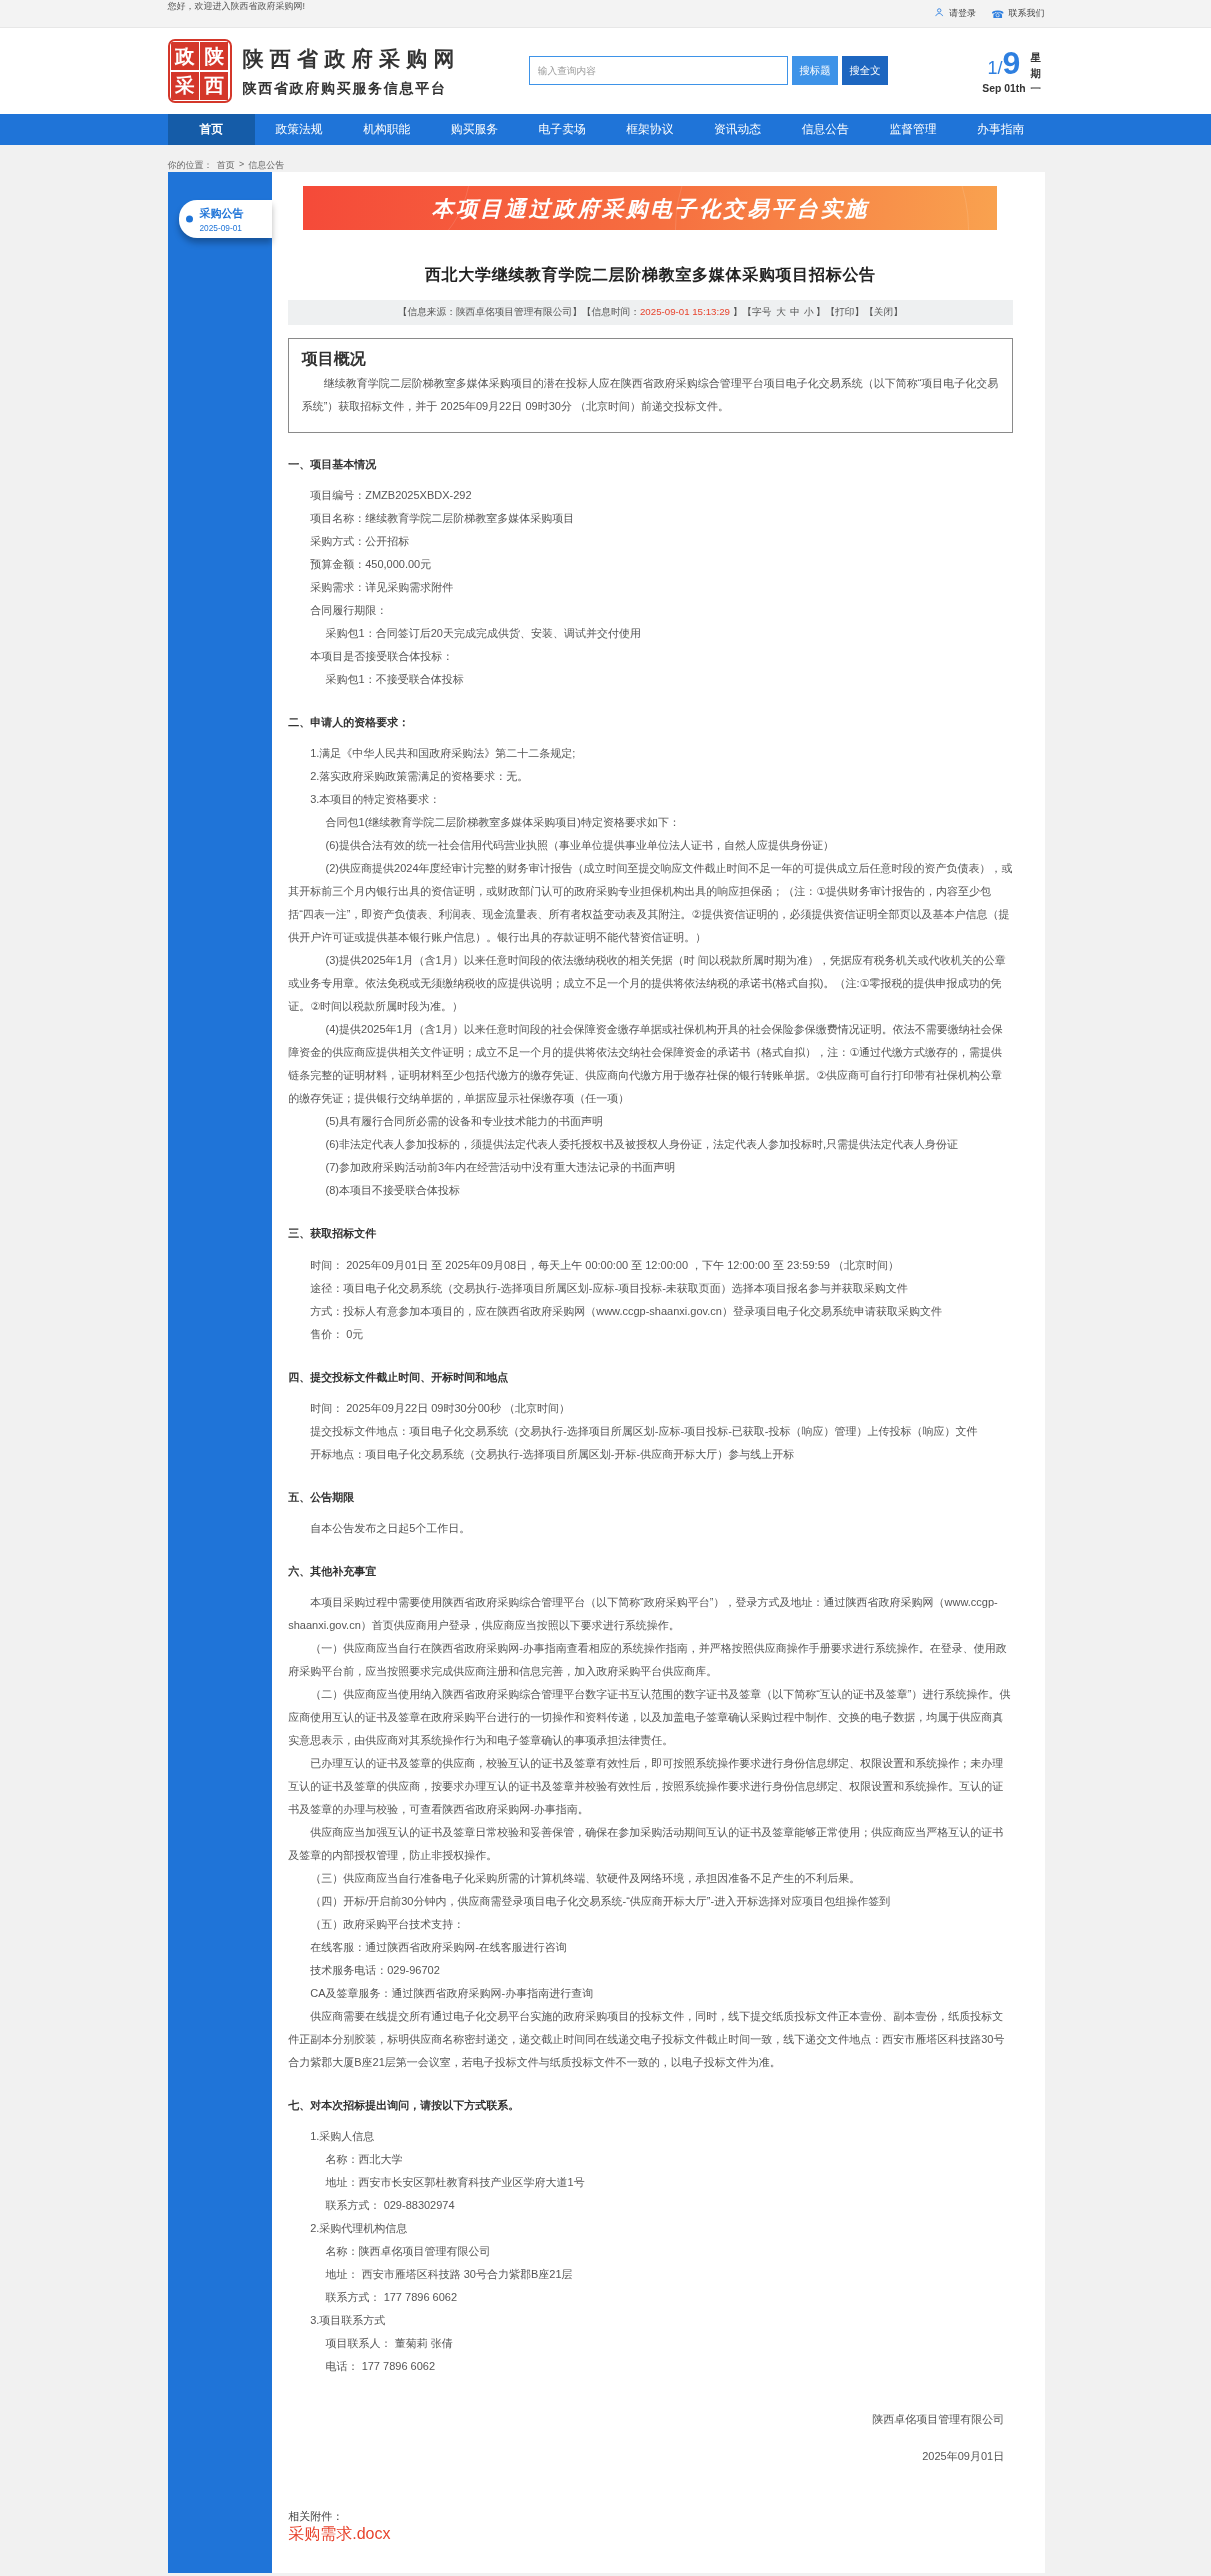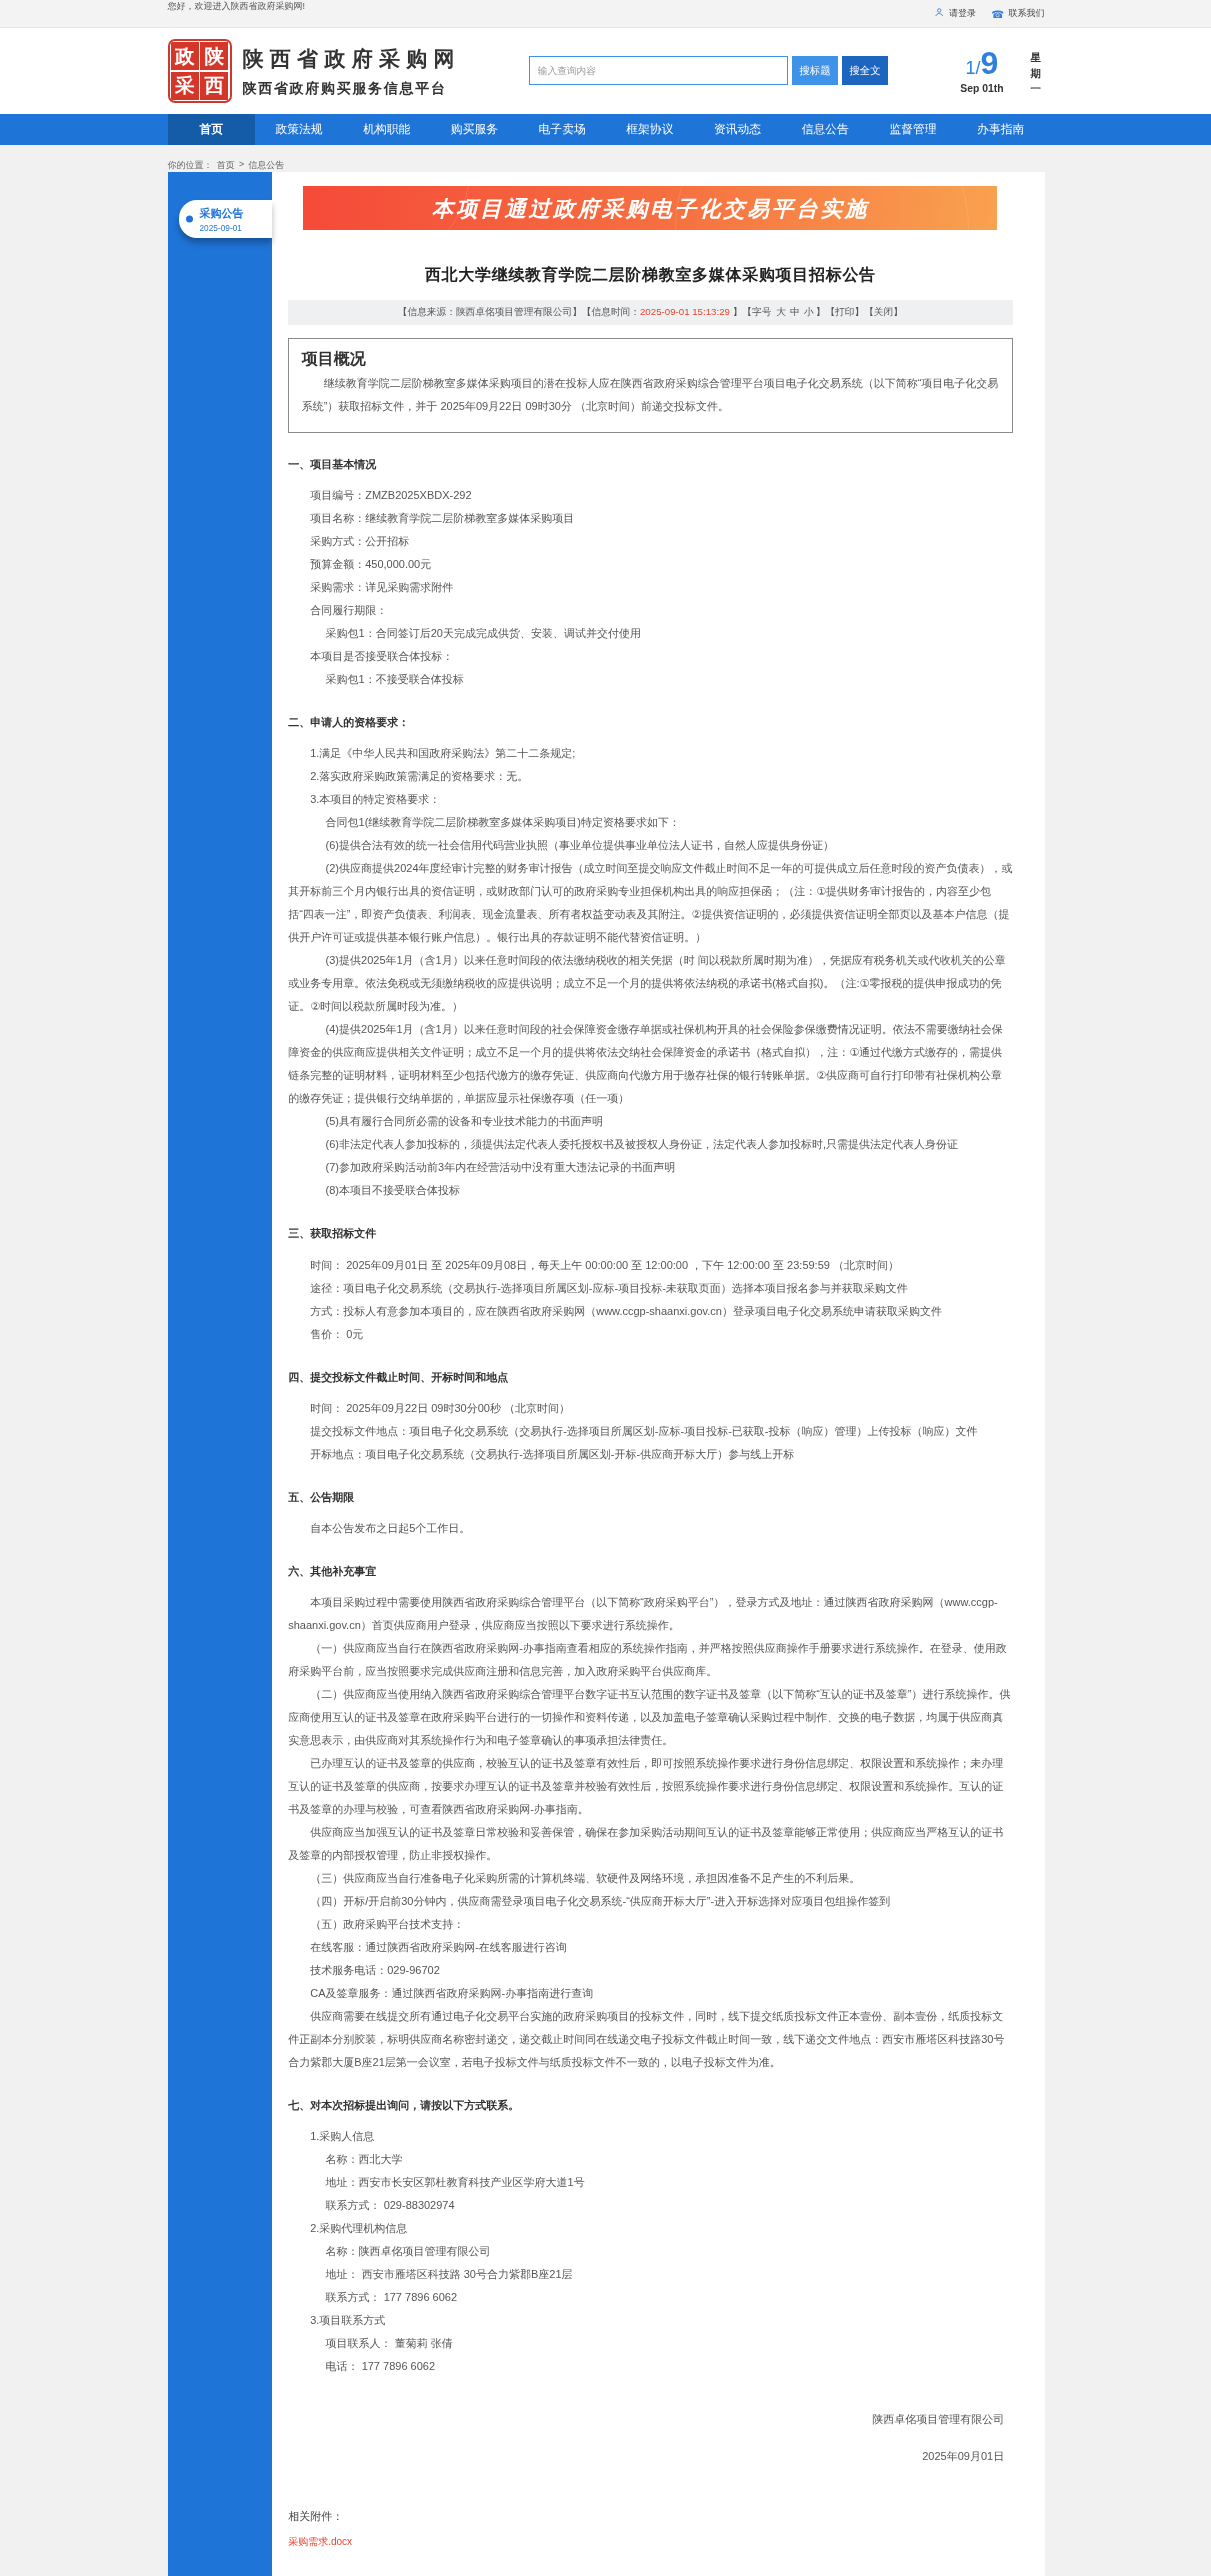--- a/index.html
+++ b/index.html
@@ -19,21 +19,21 @@
 .seal{width:64px;height:64px;background:#fff;border:2.1px solid #d4372a;border-radius:7px;display:grid;grid-template-columns:1fr 1fr;grid-template-rows:1fr 1fr;gap:1.4px;padding:1.4px;overflow:hidden}
 .seal span{background:#d4372a;color:#fff;font-weight:bold;font-size:19.5px;display:flex;align-items:center;justify-content:center}
 .site-name{font-size:21px;color:#333;font-weight:bold;letter-spacing:6.3px}
 .site-sub{font-size:14px;color:#333;font-weight:bold;letter-spacing:1.7px;margin-top:7px}
 .search-area{position:absolute;left:361px;top:28px;display:flex;align-items:center}
 .search-input{width:259px;height:29px;border:1.4px solid #3e93e8;padding:0 8.3px;font-size:9.7px;color:#333;outline:none;font-family:inherit}
 .search-input::placeholder{color:#999}
 .btn-search{height:29px;border:none;color:#fff;font-size:10.4px;cursor:pointer;font-family:inherit;padding:0 7px;margin-left:4.9px}
 .btn-title{background:#3e93e8}
 .btn-full{background:#1d66c0}
-.datebox{position:absolute;right:1.4px;top:16.7px;display:flex;gap:27px}
+.datebox{position:absolute;right:1.4px;top:16.7px;display:flex;gap:5px}
 .date-main{text-align:center}
 .date-num{color:#2e7fe0;white-space:nowrap}
 .date-slash{font-size:18px}
 .date-day{font-size:32px;font-weight:bold}
 .date-en{font-size:10.4px;font-weight:bold;color:#333;margin-top:1.4px}
 .weekday{width:12.5px;font-size:10.4px;font-weight:bold;color:#333;line-height:15.3px;word-break:break-all;margin-top:5.6px}
 
 nav{height:31px;background:#1f74d8}
 .nav-inner{width:877px;margin:0 auto;display:flex;height:100%}
 .nav-item{flex:1;color:#fff;font-size:11.8px;display:flex;align-items:center;justify-content:center;cursor:pointer;height:100%}
@@ -63,21 +63,21 @@
 .ov-h{font-weight:bold;font-size:16px;color:#333;line-height:21px}
 .ov-p{font-size:11px;color:#555;line-height:23.6px;text-indent:2em;margin-top:2.8px}
 .sec-h{font-weight:bold;font-size:11px;color:#333;margin:22px 0 9.7px;line-height:19.5px}
 .doc p{font-size:11px;color:#555;line-height:23px}
 .doc p.lvl1{text-indent:2em}
 .doc p.lvl2{text-indent:3.4em}
 .signature{text-align:right;font-size:11px;color:#555;margin-top:31px;padding-right:8.3px}
 .signature div{margin-top:15.3px;line-height:21px}
 .attach{margin-top:42px}
 .attach-label{font-size:11px;color:#444}
-.att-link{display:inline-block;color:#e8442e;margin-top:11px;font-size:10px;cursor:pointer;text-decoration:none}
+.att-link{display:inline-block;color:#e8442e;margin-top:0;font-size:16px;cursor:pointer;text-decoration:none}
 </style>
 <title>陕西省政府采购网</title></head>
 <body>
 
 <div class="topbar">
   <div class="container">
     <span>您好，欢迎进入陕西省政府采购网!</span>
     <span class="top-links">
       <span class="top-link">
         <span><svg width="10.4" height="10.4" viewBox="0 0 24 24">

